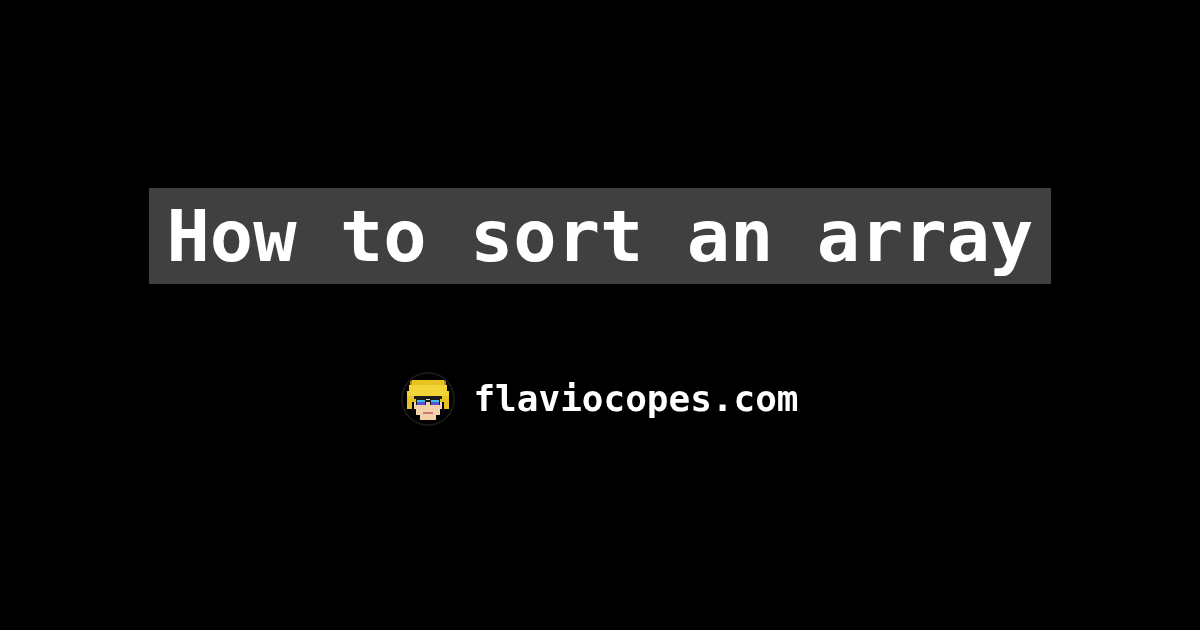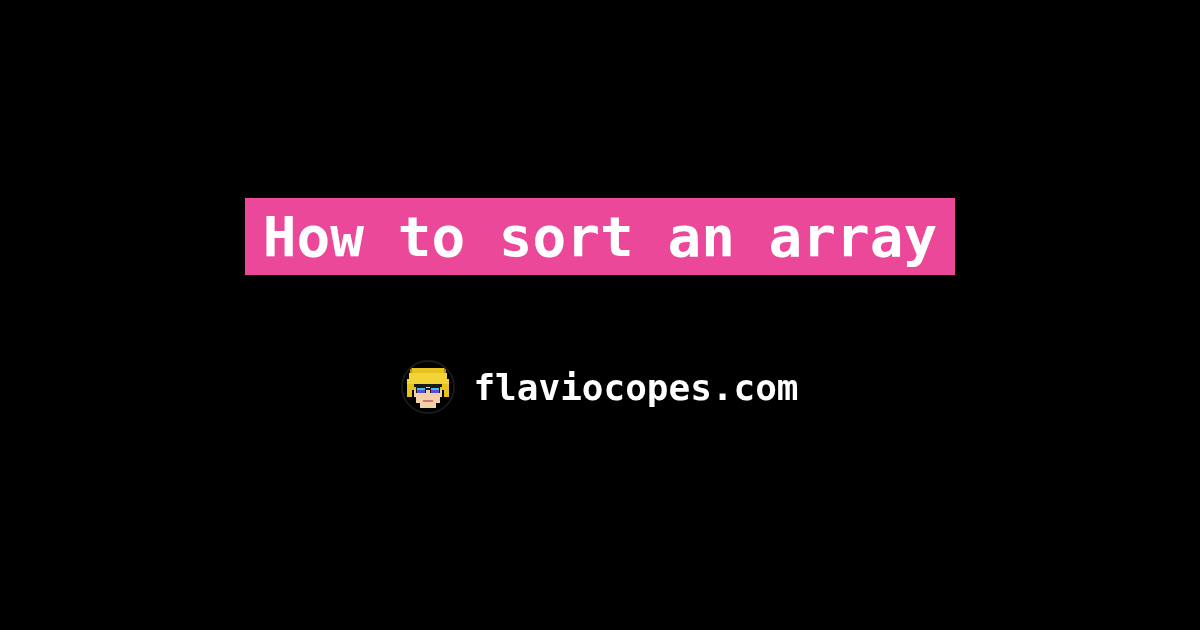--- a/index.html
+++ b/index.html
@@ -18,24 +18,24 @@
       font-family: ui-monospace, 'SF Mono', 'Menlo', 'Monaco', 'Consolas', monospace;
       overflow: hidden;
     }
     .title-container {
       text-align: center;
       line-height: 1.45;
       margin-top: -20px;
     }
     .title-line {
       display: inline;
-      background: #ec4899;
+      background: #404040;
       color: #ffffff;
       font-weight: 700;
-      font-size: 56px;
+      font-size: 72px;
       padding: 6px 18px;
       box-decoration-break: clone;
       -webkit-box-decoration-break: clone;
     }
     .byline {
       margin-top: 60px;
       display: flex;
       align-items: center;
       gap: 18px;
     }

